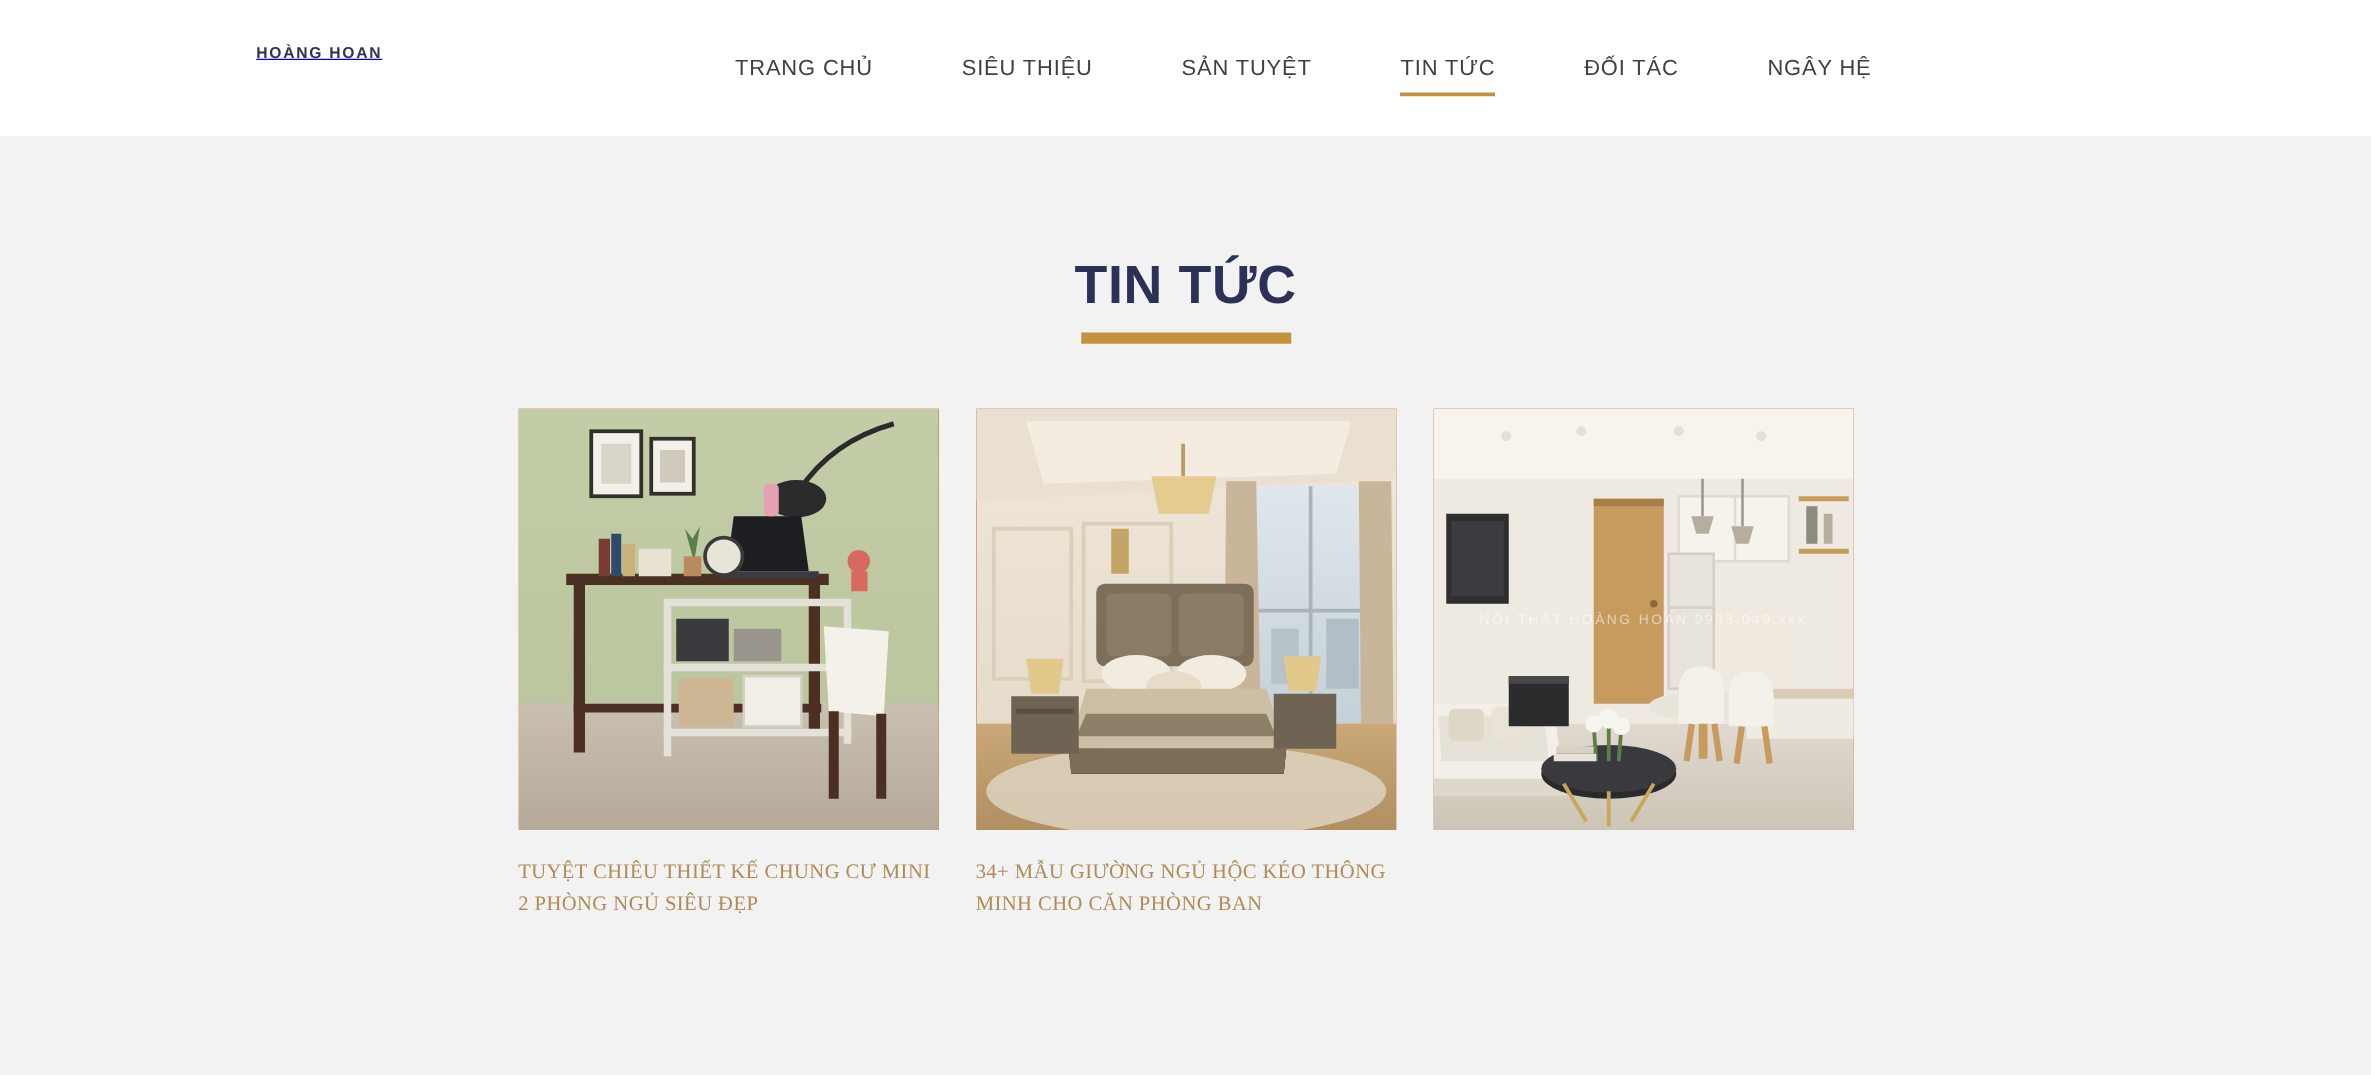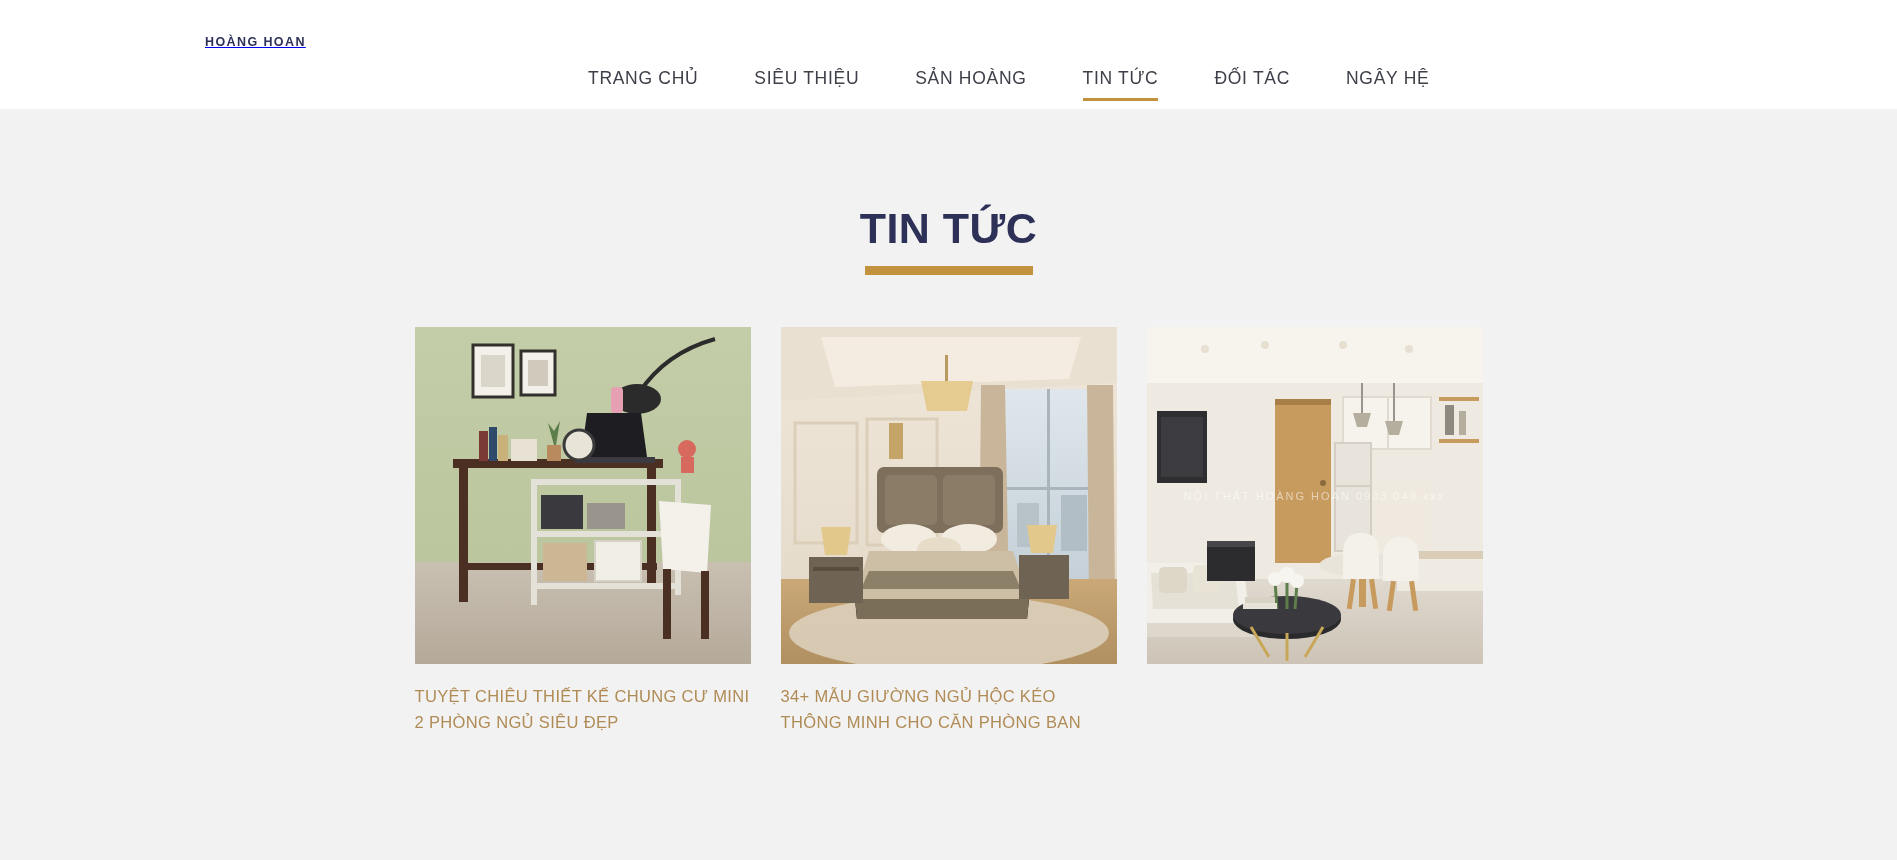--- a/index.html
+++ b/index.html
@@ -43,22 +43,21 @@
     font-family: "Liberation Sans", sans-serif;
   }
 
   .main-nav {
     position: absolute;
     left: 560px;
     top: 0;
     height: 109px;
     display: flex;
     align-items: center;
-    gap: 0;
-    margin-top: 24px;
+    gap: 15px;
   }
   .nav-item {
     position: relative;
     padding: 0 28px;
     font-size: 17.5px;
     letter-spacing: 0.7px;
     color: #3e4049;
     text-decoration: none;
     white-space: nowrap;
     line-height: 1;
@@ -127,21 +126,21 @@
     position: relative;
     background: #c2410c;
   }
   .card-media svg { display: block; width: 100%; height: 100%; }
   .card-title {
     margin-top: 20px;
     font-size: 16.5px;
     line-height: 1.55;
     letter-spacing: 0.35px;
     color: #b08b55;
-    font-family: Liberation Sans, sans-serif;
+    font-family: Liberation Serif, serif;
   }
   .watermark {
     position: absolute;
     left: 0; right: 0;
     top: 50%;
     transform: translateY(-50%);
     text-align: center;
     font-size: 11px;
     letter-spacing: 2px;
     color: rgba(255,255,255,0.55);
@@ -180,21 +179,21 @@
   <nav class="main-nav">
     <a class="nav-item" href="#">
       <span>TRANG CHỦ</span>
 
     </a>
     <a class="nav-item" href="#">
       <span>SIÊU THIỆU</span>
 
     </a>
     <a class="nav-item" href="#">
-      <span>SẢN HOÀNG</span>
+      <span>SẢN TUYỆT</span>
 
     </a>
     <a class="nav-item is-active" href="#">
       <span>TIN TỨC</span>
       <span class="nav-underline"></span>
     </a>
     <a class="nav-item" href="#">
       <span>ĐỐI TÁC</span>
 
     </a>

